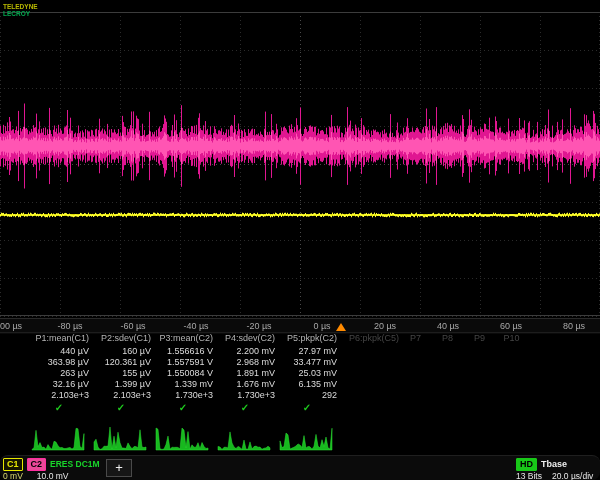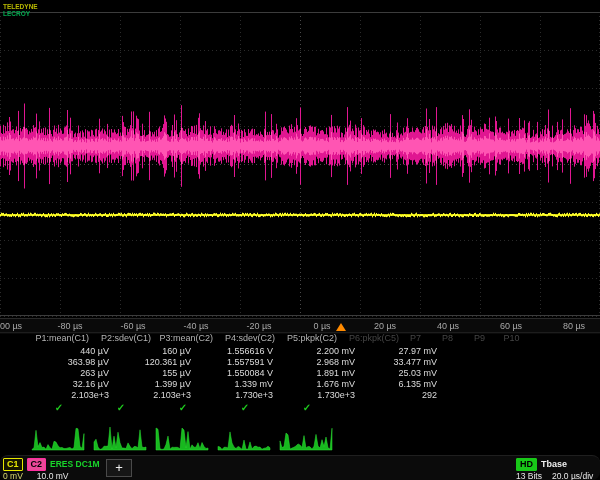--- a/index.html
+++ b/index.html
@@ -22,21 +22,21 @@
     border-left:5px solid transparent;border-right:5px solid transparent;
     border-bottom:8px solid #ff8a00;}
 
   
   .mtable{position:absolute;top:332px;left:0;width:600px;border-top:1px solid #1d1d1d;}
   .mrow{display:grid;grid-template-columns:28px repeat(6,62px) repeat(4,32px);}
   .mhead{height:13px;}
   .hc{font-size:9px;color:#b4b4b4;text-align:right;padding-right:1px;white-space:nowrap;}
   .hc.dim{color:#454545;}
   .hc.narrow{text-align:center;}
-  .mval{height:11px;gap:20px;}
+  .mval{height:11px;}
   .vc{font-size:9px;color:#dcdcdc;text-align:right;padding-right:1px;white-space:nowrap;}
   .mchk{height:13px;}
   .cc{text-align:center;color:#1ecb1e;font-size:10px;font-weight:bold;line-height:13px;}
 
   
   .hist{position:absolute;top:424px;left:0;width:600px;height:30px;}
 
   
   .bbar{position:absolute;top:455px;left:0;width:600px;height:25px;background:#0b0b0b;
     border-top:1px solid #1f1f1f;border-radius:8px;}

